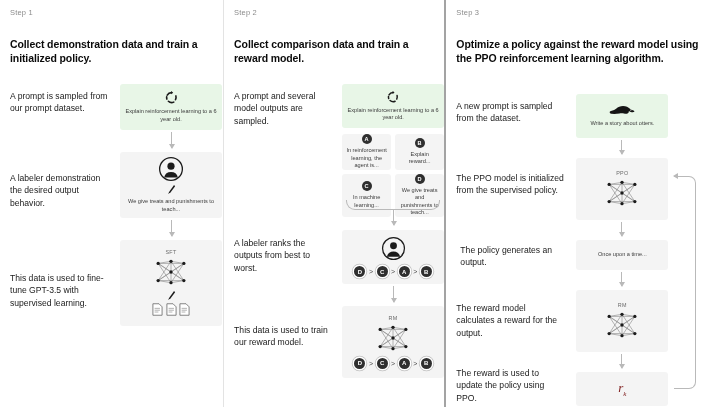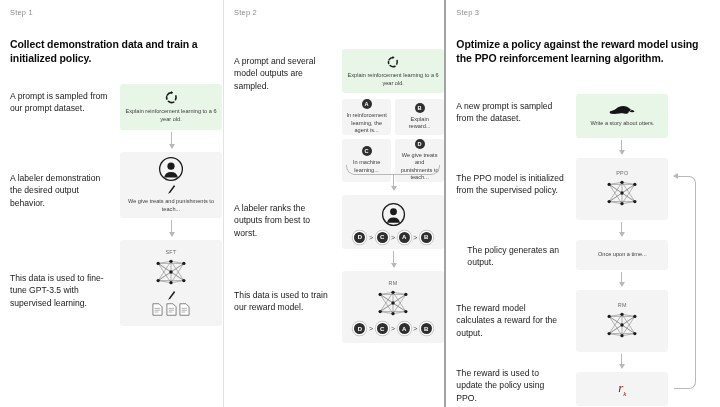--- a/index.html
+++ b/index.html
@@ -254,20 +254,21 @@
                 <path d="M3.2 7h7M3.2 9.4h7M3.2 11.8h5" stroke="#9a9a9a" stroke-width="1"></path>
               </svg>
           </span>
         </div>
       </div>
     </div>
   </div>
 
   <div class="column col2">
     <div class="step-label">Step 2</div>
+    <div class="step-title">Collect comparison data and train a reward model.</div>
 
     <div class="body">
       <div class="caption" style="left:0; top:18px;">A prompt and several model outputs are sampled.</div>
       <div class="caption" style="left:0; top:165px;">A labeler ranks the outputs from best to worst.</div>
       <div class="caption" style="left:0; top:252px;">This data is used to train our reward model.</div>
 
       <div class="node green" style="left:108px; top:12px; width:102px; height:44px;">
         <span>
           <svg width="14" height="14" viewBox="0 0 24 24">
             <g fill="none" stroke="#1b1b1b" stroke-width="2.6" stroke-linecap="round">
@@ -357,21 +358,21 @@
     </div>
   </div>
 
   <div class="column col3">
     <div class="step-label">Step 3</div>
     <div class="step-title">Optimize a policy against the reward model using the PPO reinforcement learning algorithm.</div>
 
     <div class="body">
       <div class="caption" style="left:0; top:28px;">A new prompt is sampled from the dataset.</div>
       <div class="caption" style="left:0; top:100px;">The PPO model is initialized from the supervised policy.</div>
-      <div class="caption" style="left:11px; top:172px;">The policy generates an output.</div>
+      <div class="caption" style="left:4px; top:172px;">The policy generates an output.</div>
       <div class="caption" style="left:0; top:230px;">The reward model calculates a reward for the output.</div>
       <div class="caption" style="left:0; top:295px;">The reward is used to update the policy using PPO.</div>
 
       <div class="node green" style="left:120px; top:22px; width:92px; height:44px;">
         <span>
           <svg width="26" height="13" viewBox="0 0 40 20">
             <path d="M4 15c-1.6 0-3-.9-3-2.3 0-1.5 1.6-2.2 3.3-2.5 2.6-.5 4.6-1.6 6.6-3C14 4.6 17.4 3 21.6 3c4.6 0 8.2 2 10.6 4.2 1.5 1.4 2.8 2.1 4.5 2.4 1.4.3 2.3.8 2.3 1.7 0 1-1 1.4-2.2 1.4-2.6 0-4.4-.8-6.3-2 .2 1.3-.2 2.6-1.4 3.4-1.7 1.1-4 1-6 .6-2.4-.5-4.6-.6-7-.2-2.6.4-5.1.8-8 .8z" fill="#151515"></path>
             <circle cx="33.6" cy="9.4" r="0.9" fill="#fff"></circle>
           </svg>
         </span>

